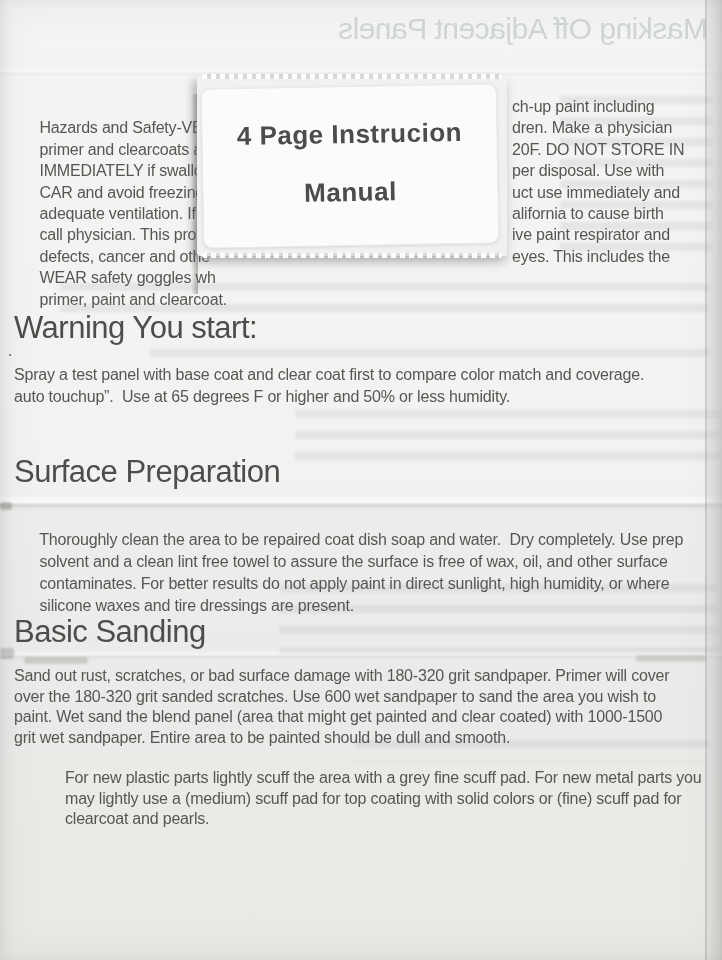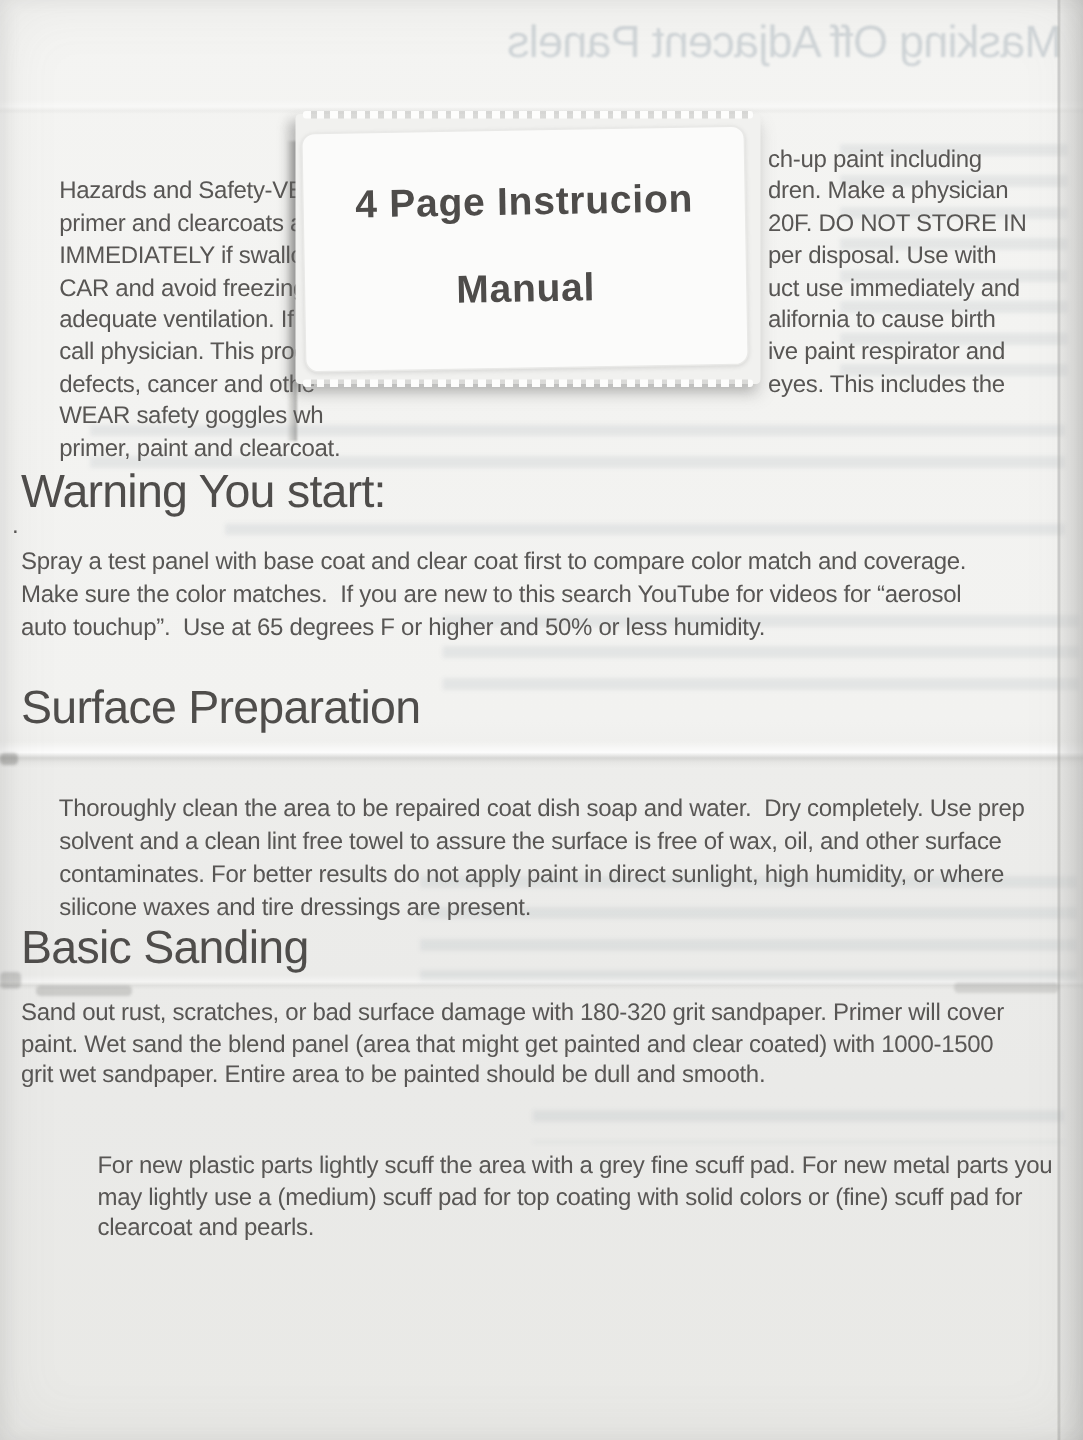--- a/index.html
+++ b/index.html
@@ -160,21 +160,20 @@
     <div class="line">
       <span class="frag-left">primer, paint and clearcoat.</span>
       <span class="frag-right"></span>
     </div>
   </div>
 
   <h1 class="doc-heading h-before">Warning You start:</h1>
   <div class="stray-dot">.</div>
   <div class="para before-para">
     <div class="line">Spray a test panel with base coat and clear coat first to compare color match and coverage.</div>
-    <div class="line">Make sure the color matches.  If you are new to this search YouTube for videos for “aerosol</div>
     <div class="line">auto touchup”.  Use at 65 degrees F or higher and 50% or less humidity.</div>
   </div>
 
   <h1 class="doc-heading h-surface">Surface Preparation</h1>
   <div class="para surface-para">
     <div class="line">
       <span>Thoroughly clean the area to be repaired coat dish soap and water.  </span><span class="it">Dry completely. Use prep</span>
     </div>
     <div class="line">
       <span>solvent and a clean lint free towel to assure the surface is free of wax, oil, and other </span><span class="it">surface</span>
@@ -183,20 +182,21 @@
       <span>contaminates. For better results do not apply paint in direct sunlight, high humidity, </span><span class="it">or where</span>
     </div>
     <div class="line">
       <span>silicone waxes and tire dressings are present.</span><span class="it"></span>
     </div>
   </div>
 
   <h1 class="doc-heading h-sanding">Basic Sanding</h1>
   <div class="para sanding-para1">
     <div class="line">Sand out rust, scratches, or bad surface damage with 180-320 grit sandpaper. Primer will cover</div>
+    <div class="line">over the 180-320 grit sanded scratches. Use 600 wet sandpaper to sand the area you wish to</div>
     <div class="line">paint. Wet sand the blend panel (area that might get painted and clear coated) with 1000-1500</div>
     <div class="line">grit wet sandpaper. Entire area to be painted should be dull and smooth.</div>
   </div>
   <div class="para sanding-para2">
     <div class="line">For new plastic parts lightly scuff the area with a grey fine scuff pad. For new metal parts you</div>
     <div class="line">may lightly use a (medium) scuff pad for top coating with solid colors or (fine) scuff pad for</div>
     <div class="line">clearcoat and pearls.</div>
   </div>
 
   <div class="sticker-shadow-left"></div>

